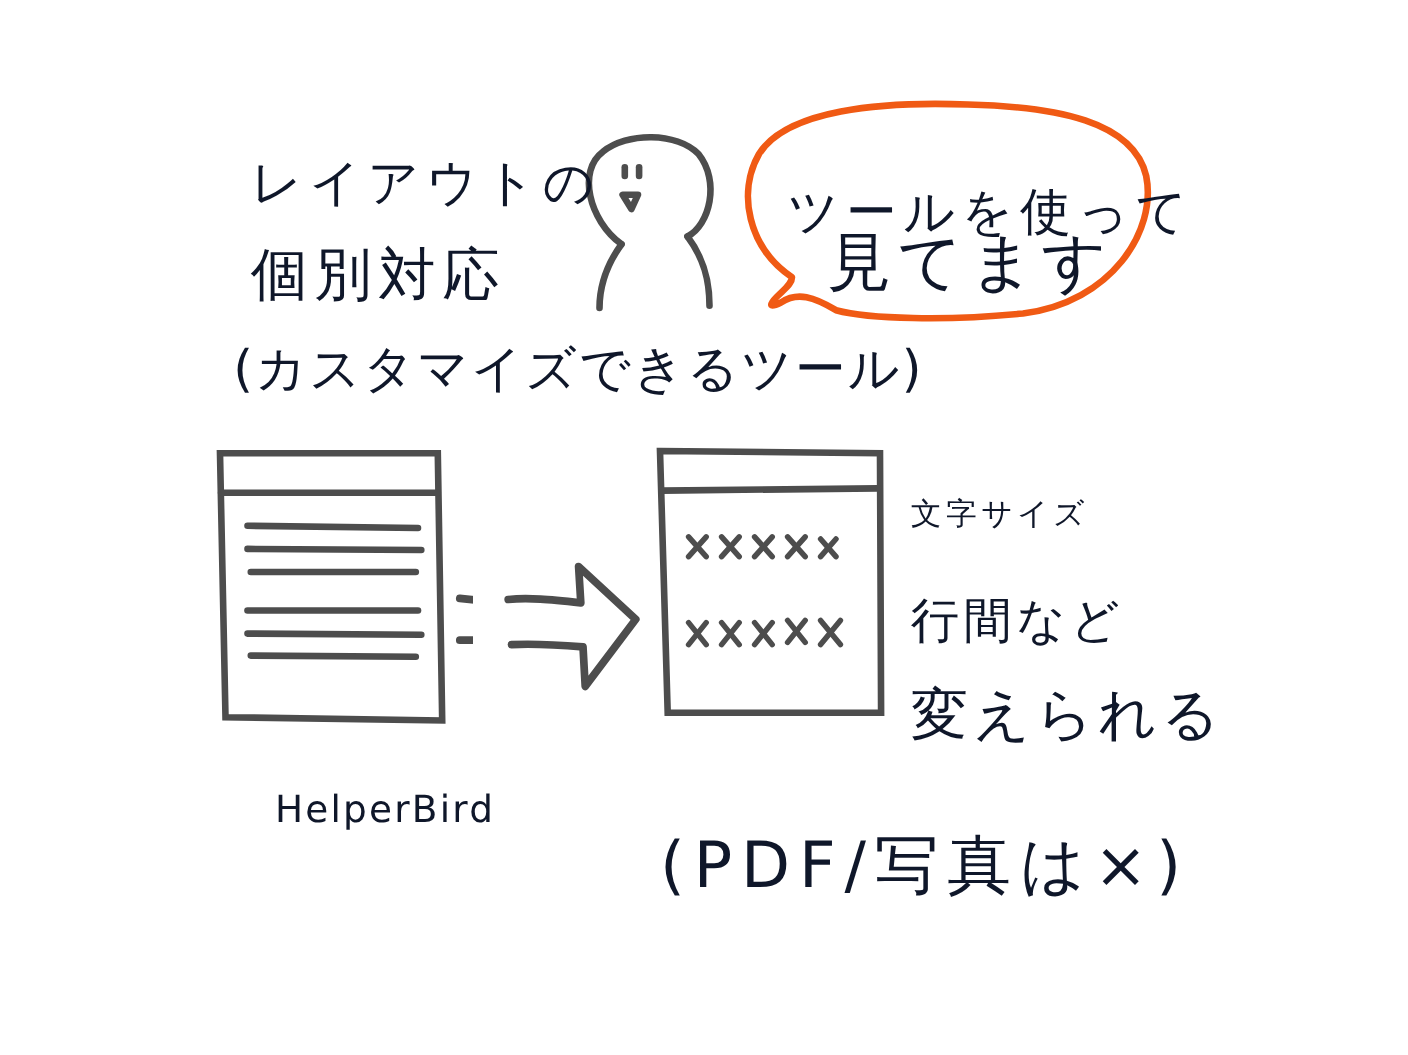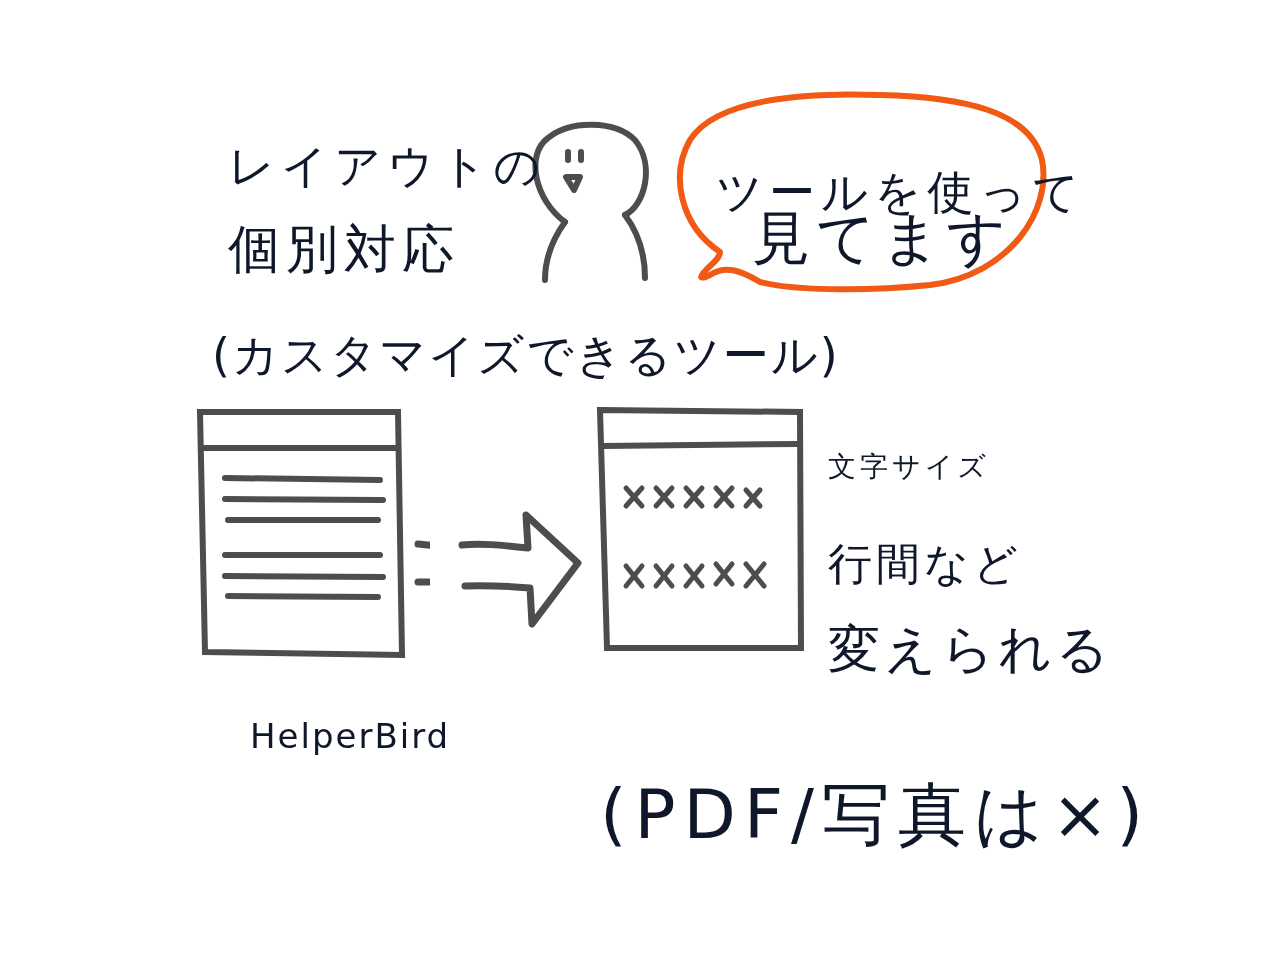--- a/index.html
+++ b/index.html
@@ -1,28 +1,28 @@
 <!DOCTYPE html>
 <html><head>
 <meta charset="utf-8">
 <style>
   html, body { margin:0; padding:0; }
   body { width:1280px; height:959px; background:#ffffff; position:relative; overflow:hidden;
          font-family:"DejaVu Sans", sans-serif; color:#4a4a4a; }
   .hand { position:absolute; color:#0f172a; font-family:"DejaVu Sans", sans-serif; font-weight:normal; letter-spacing:6px; white-space:nowrap; }
   #t-layout1 { left:228px; top:136px; font-size:46px; }
   #t-layout2 { left:228px; top:215px; font-size:52px; }
-  #t-custom { left:212px; top:305px; font-size:46px; letter-spacing:2px;margin-top:20px; }
+  #t-custom { left:212px; top:305px; font-size:46px; letter-spacing:2px; }
   #t-bubble1 { left:716px; top:132px; font-size:46px;margin-top:30px; }
   #t-bubble2 { left:752px; top:200px; font-size:58px; }
   #t-right1 { left:828px; top:448px; font-size:28px; letter-spacing:4px; }
   #t-right2 { left:828px; top:535px; font-size:44px; letter-spacing:4px; }
   #t-right3 { left:828px; top:615px; font-size:52px; letter-spacing:4px; }
   #t-helper { left:250px; top:716px; font-size:34px; letter-spacing:2px; }
-  #t-note { left:600px; top:770px; font-size:68px; letter-spacing:8px; }
+  #t-note { left:600px; top:748px; font-size:58px; letter-spacing:8px; }
   svg.art { position:absolute; left:0; top:0; }
 </style>
 </head>
 <body>
 
 <svg class="art" width="1280" height="959" viewBox="0 0 1280 959">
 
   <g fill="none" stroke="#4d4d4d" stroke-width="6" stroke-linecap="round" stroke-linejoin="round">
     <path d="M565,222 C535,200 525,155 548,138 C570,120 615,120 635,140 C655,165 645,205 625,215"></path>
     <path d="M565,222 C552,240 545,260 545,280"></path>

